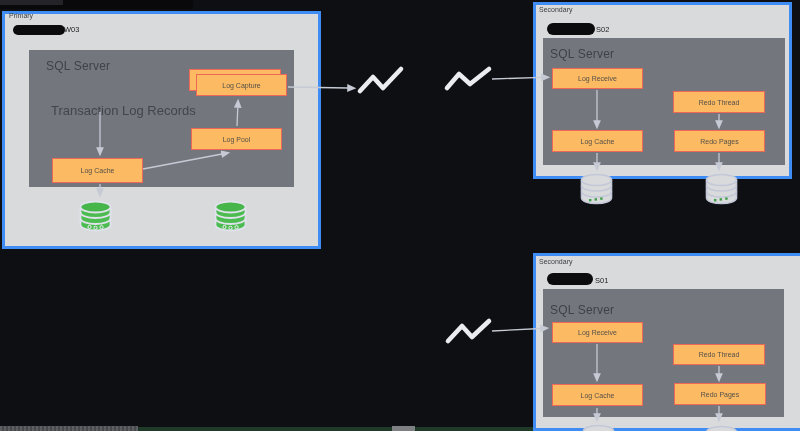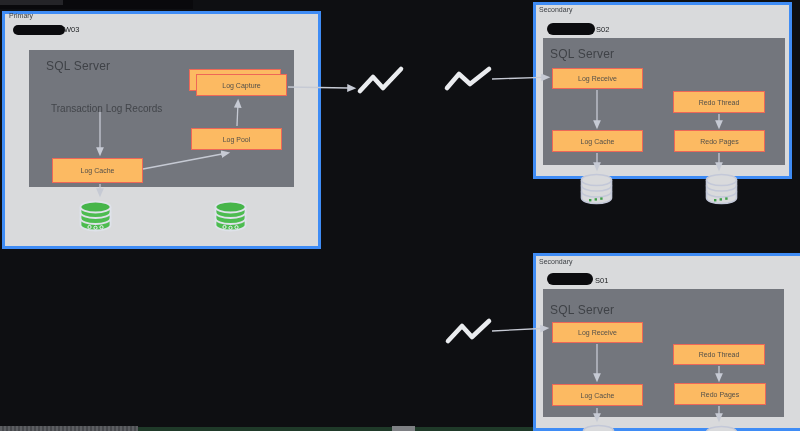--- a/index.html
+++ b/index.html
@@ -4,21 +4,21 @@
 <style>
   html,body{margin:0;padding:0;background:#0e0f12;}
   #canvas{position:relative;width:800px;height:431px;overflow:hidden;background:#0e0f12;
           font-family:Liberation Sans, sans-serif;}
   .panel{position:absolute;background:#d9dadc;border:3px solid #3f8cf5;box-sizing:border-box;z-index:2;}
   .panel-label{position:absolute;font-size:7px;color:#3a3d42;z-index:3;}
   .redact{position:absolute;background:#0b0b0e;border-radius:6px;z-index:3;}
   .server-suffix{position:absolute;font-size:7.5px;color:#1b1d20;z-index:3;}
   .sql-container{position:absolute;background:#73767d;}
   .sql-title{position:absolute;font-size:12px;color:#3f4247;letter-spacing:.2px;}
-  .annotation{position:absolute;font-size:10px;color:#42454a;white-space:nowrap;}
+  .annotation{position:absolute;font-size:13px;color:#42454a;white-space:nowrap;}
   .node{position:absolute;background:#fcba62;border:1.5px solid #ee6757;box-sizing:border-box;
         font-size:7px;color:#53504a;display:flex;align-items:center;justify-content:center;text-align:center;}
   .dbicon{position:absolute;}
   #overlay{position:absolute;left:0;top:0;z-index:5;pointer-events:none;}
   .topbar{position:absolute;left:0;top:0;width:193px;height:9px;background:#09090c;z-index:4;}
   .topbar-light{position:absolute;left:0;top:0;width:63px;height:5px;background:#242428;}
   .strip{position:absolute;z-index:1;}
   .strip-gray{left:0;top:426px;width:138px;height:5px;
     background:repeating-linear-gradient(90deg,#5c5e62 0 2px,#47494d 2px 4px);}
   .strip-green{left:138px;top:427px;width:662px;height:4px;background:#1f3a29;}

